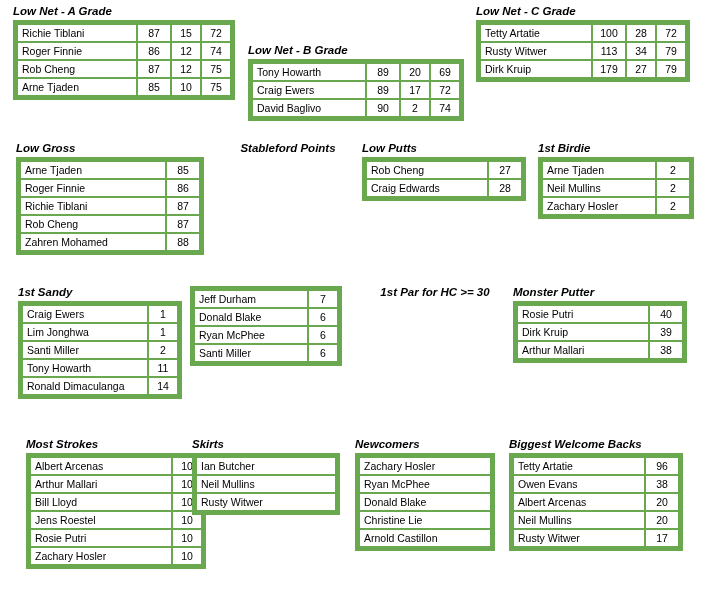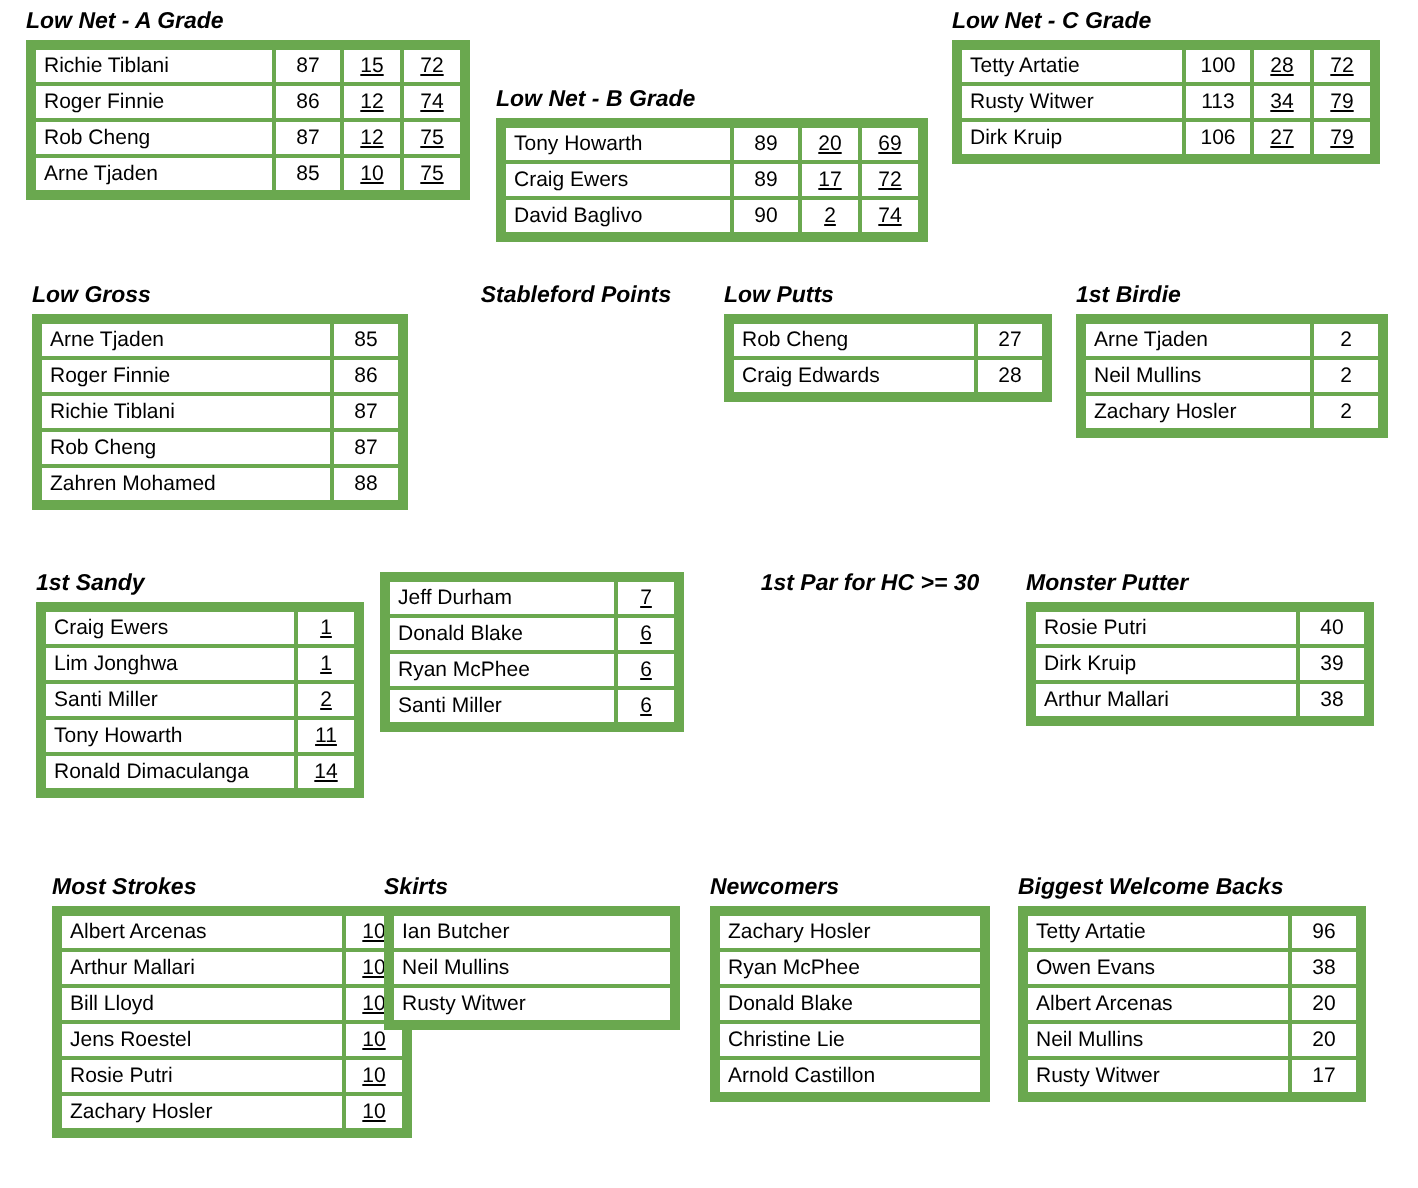--- a/index.html
+++ b/index.html
@@ -55,21 +55,20 @@
   td.name {
     text-align: left;
   }
   td.num {
     text-align: center;
     width: 34px;
   }
   td.num2 {
     text-align: center;
     width: 30px;
-    text-decoration: underline;
   }
   .plain-title {
     position: absolute;
     font-weight: bold;
     font-style: italic;
     font-size: 11.5px;
     color: #000000;
     white-space: nowrap;
     text-align: center;
   }
@@ -153,21 +152,21 @@
             <td class="num2">72</td>
           </tr>
           <tr>
             <td class="name">Rusty Witwer</td>
             <td class="num">113</td>
             <td class="num2">34</td>
             <td class="num2">79</td>
           </tr>
           <tr>
             <td class="name">Dirk Kruip</td>
-            <td class="num">106</td>
+            <td class="num">179</td>
             <td class="num2">27</td>
             <td class="num2">79</td>
           </tr>
         </tbody>
       </table>
     </div>
   </div>
 
   <div class="panel" style="left:16px; top:142px; width:188px;">
     <div class="panel-title">Low Gross</div>

